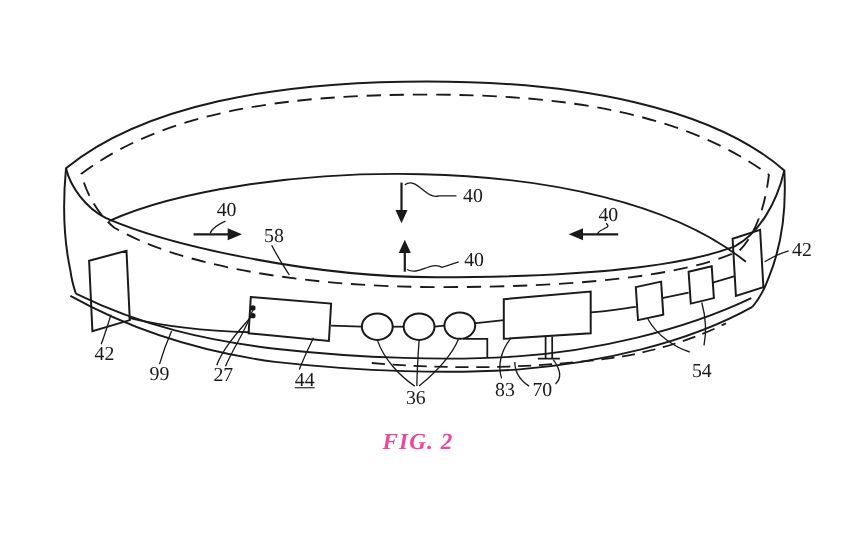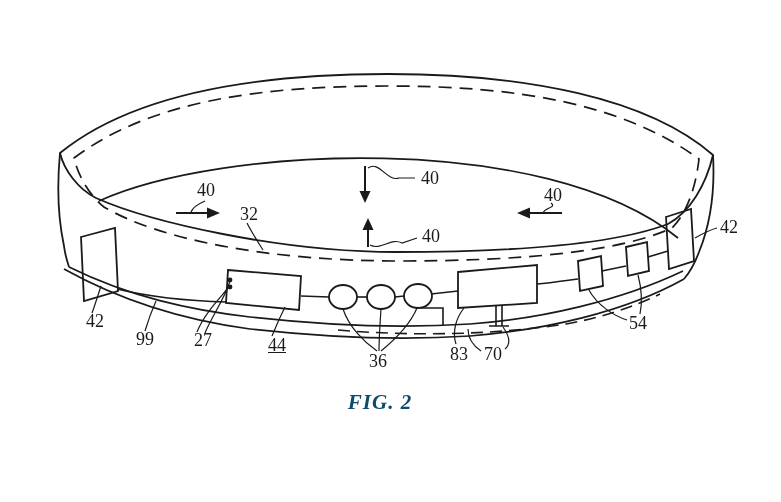--- a/index.html
+++ b/index.html
@@ -11,21 +11,21 @@
   svg{position:absolute;left:0;top:0;}
   .ink{stroke:#1a1a1a;fill:none;}
   #labels-layer{position:absolute;left:0;top:0;width:781px;height:502px;pointer-events:none;}
   .ref-label{
     position:absolute;transform:translate(-50%,-50%);
     font-size:18px;color:#1a1a1a;white-space:nowrap;line-height:1;
     font-family:"Liberation Serif", serif;
   }
   .fig-caption{
     position:absolute;transform:translate(-50%,-50%);
-    font-size:21px;font-weight:bold;font-style:italic;color:#0c4a6e;
+    font-size:21px;font-weight:bold;font-style:italic;color:#ec4899;
     font-family:"Liberation Serif", serif;letter-spacing:1px;white-space:nowrap;
   }
 </style>
 </head>
 <body>
 
 <div id="figure-wrap">
   <svg width="781" height="502" viewBox="0 0 781 502">
 
     <path class="ink" stroke-width="1.8" d="M60,153 C130,96 250,74 388,74 C526,74 648,98 713,155 C706,185 690,212 668,224 C610,246 500,252 396,252 C280,252 150,222 96,198 C78,189 64,170 60,153 Z"></path>
@@ -115,24 +115,24 @@
       <path d="M695,238 C702,234 709,230 717,228"></path>
     </g>
   </svg>
 
   <div id="labels-layer">
     <div class="fig-caption" style="left:380px;top:402px;">FIG. 2</div>
   <span class="ref-label" style="left: 206px; top: 190px;">40</span>
       <span class="ref-label" style="left: 430px; top: 178px;">40</span>
       <span class="ref-label" style="left: 431px; top: 236px;">40</span>
       <span class="ref-label" style="left: 553px; top: 195px;">40</span>
-      <span class="ref-label" style="left: 249px; top: 214px;">32</span>
+      <span class="ref-label" style="left: 249px; top: 214px;">58</span>
       <span class="ref-label" style="left: 95px; top: 321px;">42</span>
       <span class="ref-label" style="left: 145px; top: 339px;">99</span>
       <span class="ref-label" style="left: 203px; top: 340px;">27</span>
       <span class="ref-label" style="left: 277px; top: 345px; text-decoration: underline;">44</span>
       <span class="ref-label" style="left: 378px; top: 361px;">36</span>
       <span class="ref-label" style="left: 459px; top: 354px;">83</span>
       <span class="ref-label" style="left: 493px; top: 354px;">70</span>
-      <span class="ref-label" style="left: 638px; top: 323px;">54</span>
+      <span class="ref-label" style="left: 638px; top: 337px;">54</span>
       <span class="ref-label" style="left: 729px; top: 227px;">42</span>
     </div>
 </div>
 
 </body></html>

